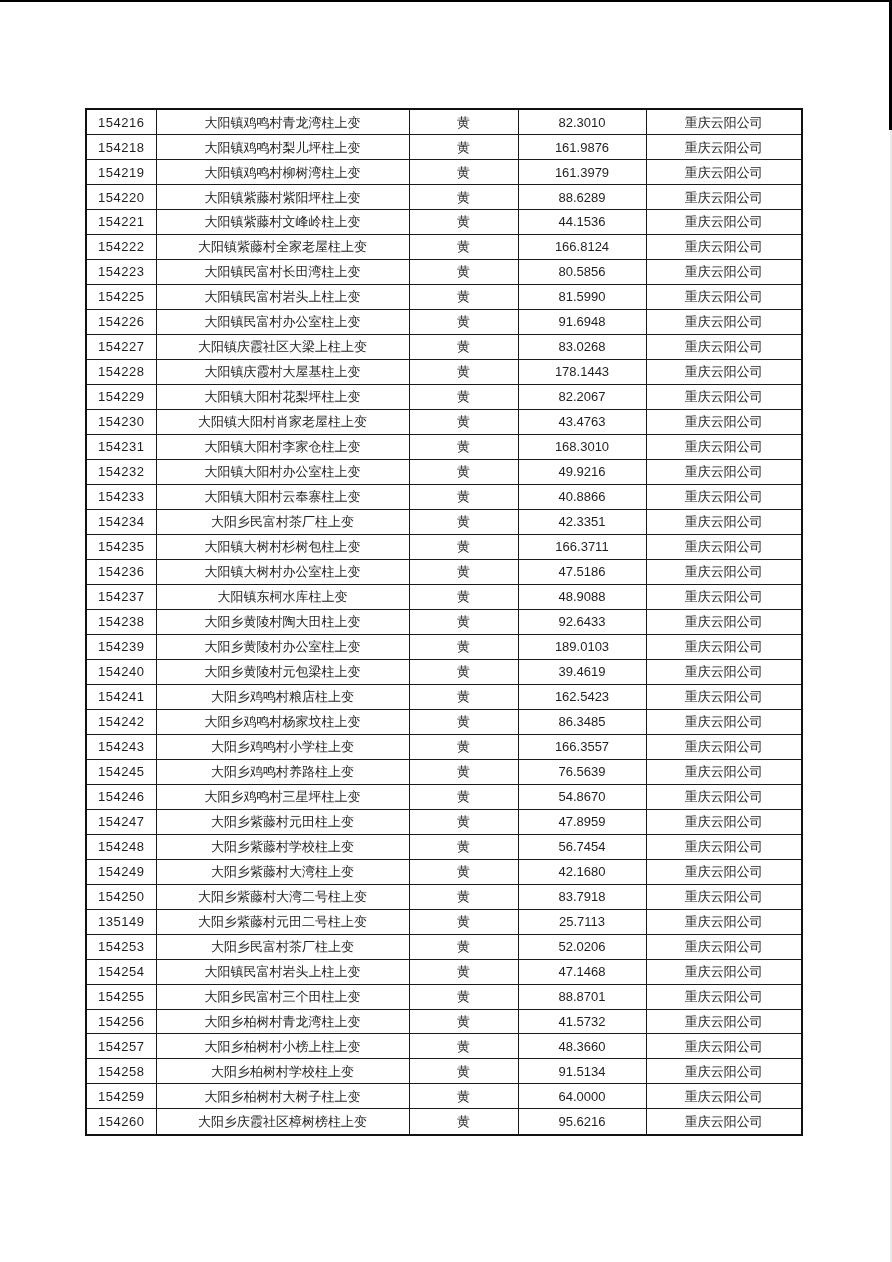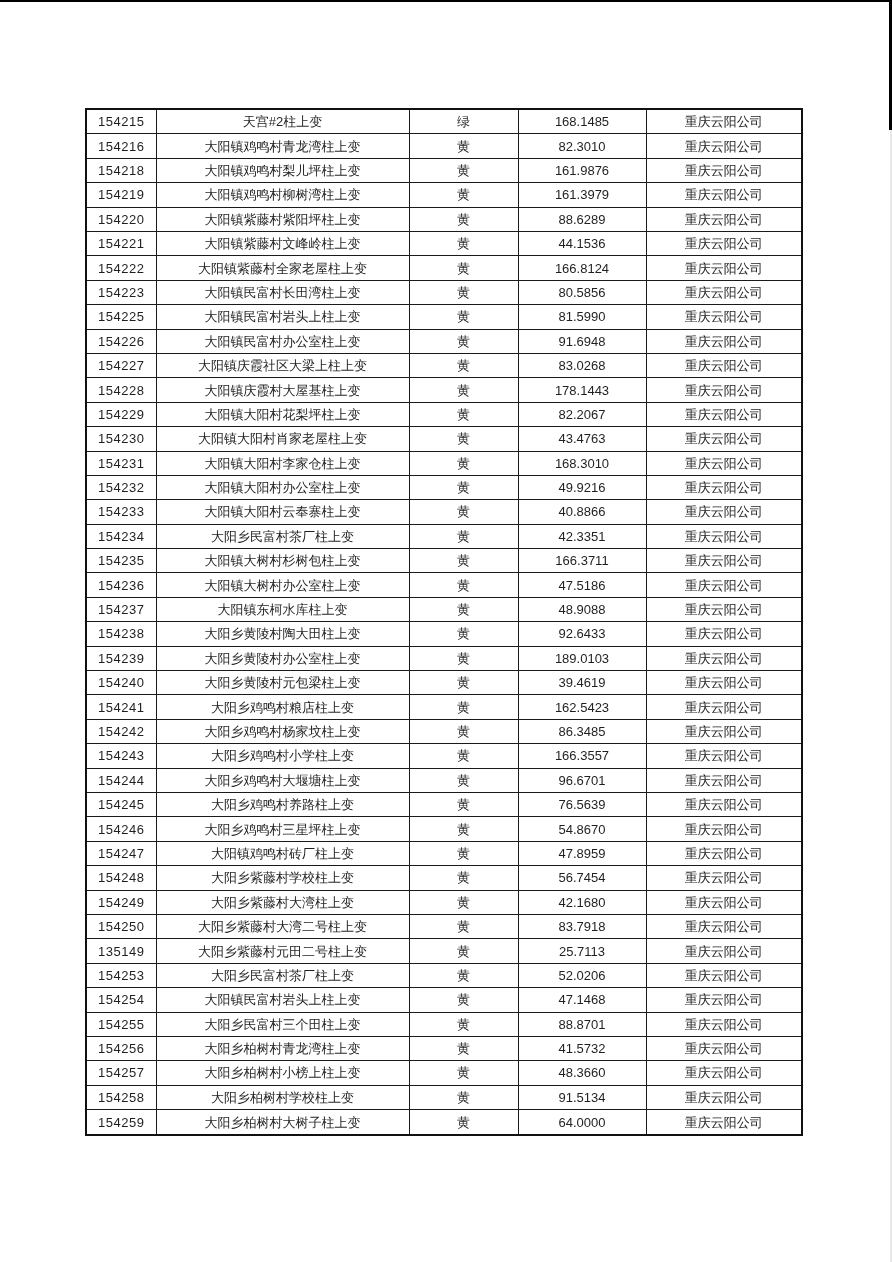--- a/index.html
+++ b/index.html
@@ -73,27 +73,20 @@
 
   <table class="grid">
     <colgroup>
       <col style="width:70px">
       <col style="width:253px">
       <col style="width:109px">
       <col style="width:128px">
       <col style="width:156px">
     </colgroup>
     <tbody>
-  <tr>
-    <td class="col-id">154215</td>
-    <td class="col-name">天宫#2柱上变</td>
-    <td class="col-color">绿</td>
-    <td class="col-value">168.1485</td>
-    <td class="col-company">重庆云阳公司</td>
-  </tr>
 
   <tr>
     <td class="col-id">154216</td>
     <td class="col-name">大阳镇鸡鸣村青龙湾柱上变</td>
     <td class="col-color">黄</td>
     <td class="col-value">82.3010</td>
     <td class="col-company">重庆云阳公司</td>
   </tr>
 
 
@@ -291,47 +284,40 @@
   </tr>
 
   <tr>
     <td class="col-id">154243</td>
     <td class="col-name">大阳乡鸡鸣村小学柱上变</td>
     <td class="col-color">黄</td>
     <td class="col-value">166.3557</td>
     <td class="col-company">重庆云阳公司</td>
   </tr>
 
-  <tr>
-    <td class="col-id">154244</td>
-    <td class="col-name">大阳乡鸡鸣村大堰塘柱上变</td>
-    <td class="col-color">黄</td>
-    <td class="col-value">96.6701</td>
-    <td class="col-company">重庆云阳公司</td>
-  </tr>
 
   <tr>
     <td class="col-id">154245</td>
     <td class="col-name">大阳乡鸡鸣村养路柱上变</td>
     <td class="col-color">黄</td>
     <td class="col-value">76.5639</td>
     <td class="col-company">重庆云阳公司</td>
   </tr>
 
   <tr>
     <td class="col-id">154246</td>
     <td class="col-name">大阳乡鸡鸣村三星坪柱上变</td>
     <td class="col-color">黄</td>
     <td class="col-value">54.8670</td>
     <td class="col-company">重庆云阳公司</td>
   </tr>
 
   <tr>
     <td class="col-id">154247</td>
-    <td class="col-name">大阳镇鸡鸣村砖厂柱上变</td>
+    <td class="col-name">大阳乡紫藤村元田柱上变</td>
     <td class="col-color">黄</td>
     <td class="col-value">47.8959</td>
     <td class="col-company">重庆云阳公司</td>
   </tr>
 
   <tr>
     <td class="col-id">154248</td>
     <td class="col-name">大阳乡紫藤村学校柱上变</td>
     <td class="col-color">黄</td>
     <td class="col-value">56.7454</td>
@@ -412,17 +398,24 @@
   </tr>
 
   <tr>
     <td class="col-id">154259</td>
     <td class="col-name">大阳乡柏树村大树子柱上变</td>
     <td class="col-color">黄</td>
     <td class="col-value">64.0000</td>
     <td class="col-company">重庆云阳公司</td>
   </tr>
 
+  <tr>
+    <td class="col-id">154260</td>
+    <td class="col-name">大阳乡庆霞社区樟树榜柱上变</td>
+    <td class="col-color">黄</td>
+    <td class="col-value">95.6216</td>
+    <td class="col-company">重庆云阳公司</td>
+  </tr>
 
 
 </tbody>
   </table>
 </div>
 
 </body></html>

